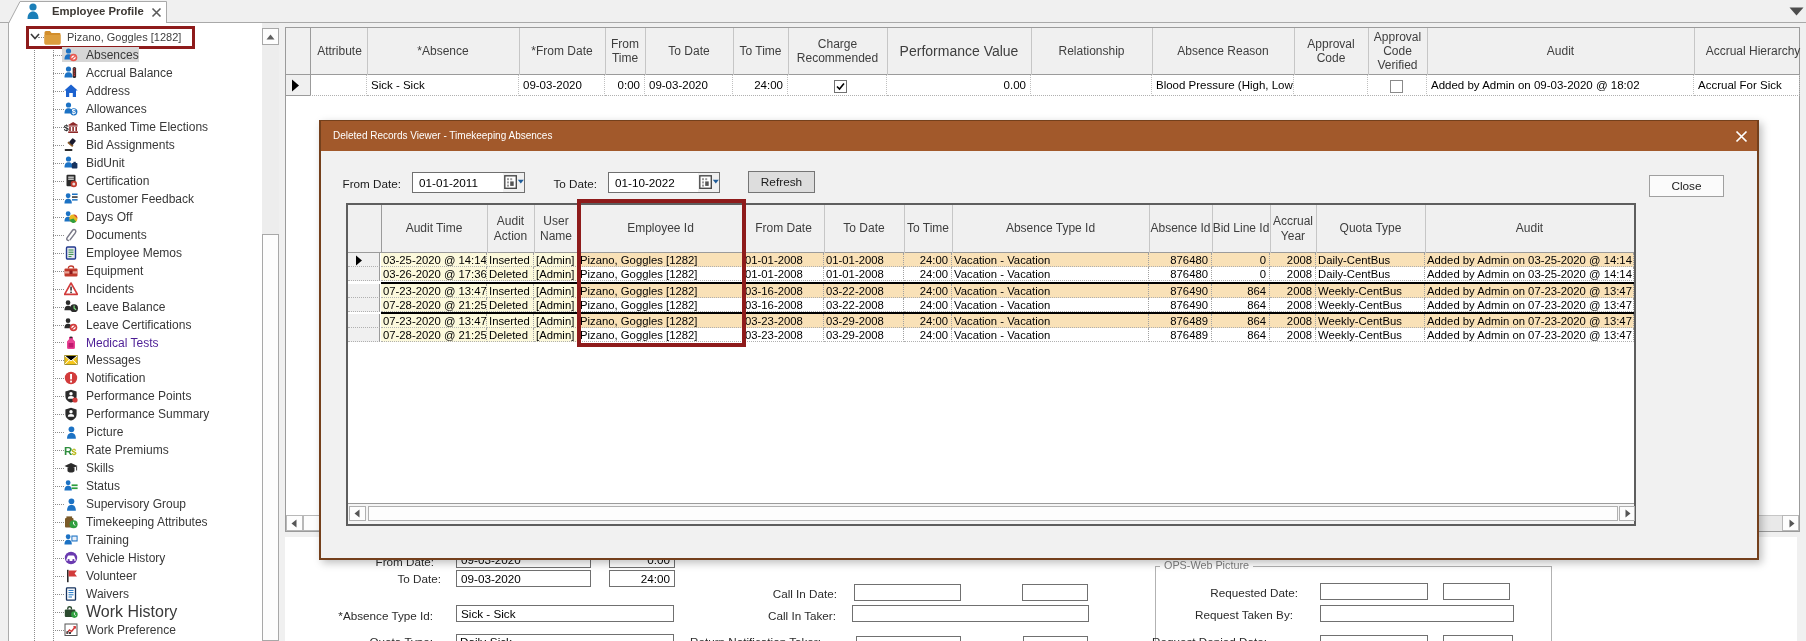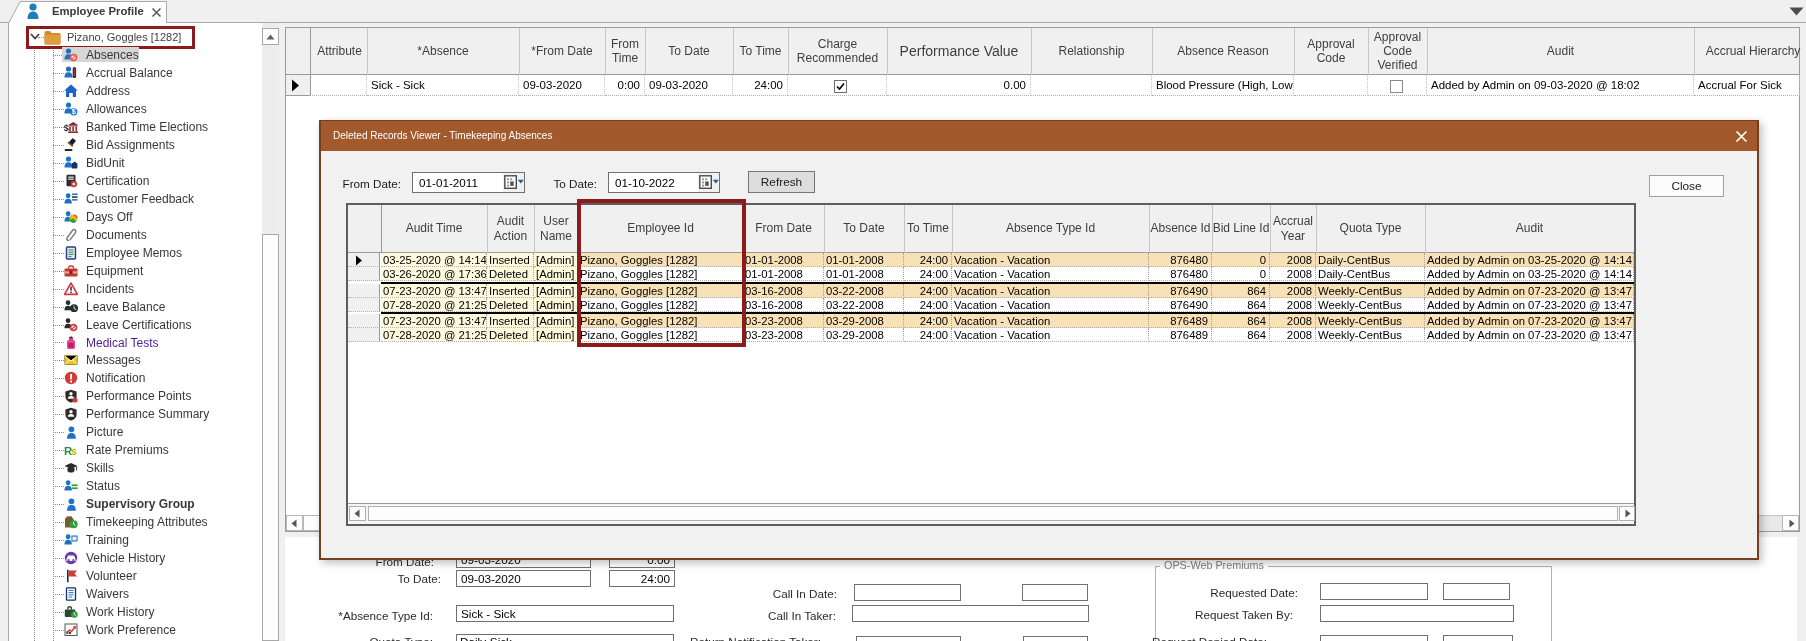--- a/index.html
+++ b/index.html
@@ -253,21 +253,21 @@
     <rect x="7.6" y="8.4" width="6" height="1.7" fill="#2e9e3e"></rect>
   </svg>
 <div class="ab" style="left:86px;top:479px;font-size:12px;color:#383838;height:14px;display:flex;align-items:center;">Status</div>
 <div class="ab" style="left:53px;top:504px;width:11px;height:1px;border-top:1px dotted #8c8c8c;"></div>
 <svg class="ab" style="left:64px;top:497px;" width="14" height="14" viewBox="0 0 14 14">
     <g transform="translate(2.5,1) scale(1.1)">
       <circle cx="4.5" cy="3" r="2.6" fill="#1c72c4"></circle>
       <path d="M0.5 11.5 C0.5 7.5 2.3 6.3 4.5 6.3 C6.7 6.3 8.5 7.5 8.5 11.5 Z" fill="#1c72c4"></path>
     </g>
   </svg>
-<div class="ab" style="left:86px;top:497px;font-size:12px;color:#383838;height:14px;display:flex;align-items:center;font-weight:bold;">Supervisory Group</div>
+<div class="ab" style="left:86px;top:497px;font-size:12px;color:#383838;height:14px;display:flex;align-items:center;">Supervisory Group</div>
 <div class="ab" style="left:53px;top:522px;width:11px;height:1px;border-top:1px dotted #8c8c8c;"></div>
 <svg class="ab" style="left:64px;top:515px;" width="14" height="14" viewBox="0 0 14 14">
     <rect x="1" y="3" width="8.5" height="9.5" rx="1" fill="#7a5a28"></rect>
     <rect x="2.4" y="1.4" width="5.7" height="2.4" fill="#7a5a28"></rect>
     <circle cx="9.6" cy="9.2" r="4" fill="#2e9e3e"></circle>
     <path d="M9.6 6.8 V9.2 L11.3 10.4" stroke="#fff" stroke-width="1" fill="none"></path>
   </svg>
 <div class="ab" style="left:86px;top:515px;font-size:12px;color:#383838;height:14px;display:flex;align-items:center;">Timekeeping Attributes</div>
 <div class="ab" style="left:53px;top:540px;width:11px;height:1px;border-top:1px dotted #8c8c8c;"></div>
 <svg class="ab" style="left:64px;top:533px;" width="14" height="14" viewBox="0 0 14 14">
@@ -299,21 +299,21 @@
     <path d="M4.5 3.4 h5 M4.5 5.6 h5 M4.5 7.8 h5 M4.5 10 h3.5" stroke="#1c72c4" stroke-width="1"></path>
   </svg>
 <div class="ab" style="left:86px;top:587px;font-size:12px;color:#383838;height:14px;display:flex;align-items:center;">Waivers</div>
 <div class="ab" style="left:53px;top:612px;width:11px;height:1px;border-top:1px dotted #8c8c8c;"></div>
 <svg class="ab" style="left:64px;top:605px;" width="14" height="14" viewBox="0 0 14 14">
     <rect x="0.8" y="4.5" width="10.5" height="7.5" rx="1" fill="#2b4a2e"></rect>
     <path d="M3.8 4.5 V3.2 a1.8 1.5 0 0 1 1.8 -1.5 a1.8 1.5 0 0 1 1.8 1.5 V4.5" stroke="#2b4a2e" stroke-width="1.4" fill="none"></path>
     <circle cx="10.4" cy="9.6" r="3.3" fill="#2e9e3e"></circle>
     <path d="M10.4 7.6 V9.6 L11.8 10.6" stroke="#fff" stroke-width="0.9" fill="none"></path>
   </svg>
-<div class="ab" style="left:86px;top:605px;font-size:12px;color:#383838;height:14px;display:flex;align-items:center;">Work History</div>
+<div class="ab" style="left:86px;top:605px;font-size:16px;color:#383838;height:14px;display:flex;align-items:center;">Work History</div>
 <div class="ab" style="left:53px;top:630px;width:11px;height:1px;border-top:1px dotted #8c8c8c;"></div>
 <svg class="ab" style="left:64px;top:623px;" width="14" height="14" viewBox="0 0 14 14">
     <rect x="1" y="1" width="12" height="11.5" fill="#fff" stroke="#555" stroke-width="1"></rect>
     <path d="M2.5 10.5 L5.5 7 L7.5 8.5 L11.5 3.5" stroke="#d23b3b" stroke-width="1.5" fill="none"></path>
     <path d="M11.5 3.5 l-2.2 0.4 M11.5 3.5 l-0.3 2.2" stroke="#d23b3b" stroke-width="1.2"></path>
     <rect x="2.5" y="8" width="1.8" height="3" fill="#555"></rect>
     <rect x="5.1" y="9" width="1.8" height="2" fill="#2b2b2b"></rect>
   </svg>
 <div class="ab" style="left:86px;top:623px;font-size:12px;color:#383838;height:14px;display:flex;align-items:center;">Work Preference</div>
 
@@ -403,21 +403,21 @@
 <div class="ab lbl" style="right:969px;top:585px;height:16px;font-size:11.7px;">Call In Date:</div>
 <div class="ab tb cell" style="left:854px;top:584px;width:107px;height:17px;font-size:11.7px;justify-content:flex-start;padding-left:4px;"></div>
 <div class="ab tb cell" style="left:1022px;top:584px;width:66px;height:17px;font-size:11.7px;justify-content:flex-start;padding-left:4px;"></div>
 <div class="ab lbl" style="right:970px;top:607px;height:16px;font-size:11.7px;">Call In Taker:</div>
 <div class="ab tb cell" style="left:852px;top:605px;width:237px;height:17px;font-size:11.7px;justify-content:flex-start;padding-left:4px;"></div>
 <div class="ab lbl" style="right:985px;top:633px;height:16px;font-size:11.7px;">Return Notification Taker:</div>
 <div class="ab tb cell" style="left:856px;top:636px;width:105px;height:24px;font-size:11.7px;justify-content:flex-start;padding-left:4px;"></div>
 <div class="ab tb cell" style="left:1023px;top:636px;width:65px;height:24px;font-size:11.7px;justify-content:flex-start;padding-left:4px;"></div>
 
 <div class="ab" style="left:1155px;top:566px;width:397px;height:90px;border:1px solid #b2b2b2;"></div>
-<div class="ab" style="left:1160px;top:559px;background:#fff;padding:0 4px;font-size:10.8px;color:#7f7f7f;">OPS-Web Premiums</div>
+<div class="ab" style="left:1160px;top:559px;background:#fff;padding:0 4px;font-size:10.8px;color:#7f7f7f;">OPS-Web Picture</div>
 <div class="ab lbl" style="right:508px;top:584px;height:16px;font-size:11.7px;">Requested Date:</div>
 <div class="ab tb cell" style="left:1320px;top:583px;width:108px;height:17px;font-size:11.7px;justify-content:flex-start;padding-left:4px;"></div>
 <div class="ab tb cell" style="left:1443px;top:583px;width:67px;height:17px;font-size:11.7px;justify-content:flex-start;padding-left:4px;"></div>
 <div class="ab lbl" style="right:513px;top:606px;height:16px;font-size:11.7px;">Request Taken By:</div>
 <div class="ab tb cell" style="left:1320px;top:605px;width:194px;height:17px;font-size:11.7px;justify-content:flex-start;padding-left:4px;"></div>
 <div class="ab lbl" style="right:539px;top:633px;height:16px;font-size:11.7px;">Request Denied Date:</div>
 <div class="ab tb cell" style="left:1320px;top:635px;width:108px;height:25px;font-size:11.7px;justify-content:flex-start;padding-left:4px;"></div>
 <div class="ab tb cell" style="left:1443px;top:635px;width:70px;height:25px;font-size:11.7px;justify-content:flex-start;padding-left:4px;"></div>
 
 <div class="ab" style="left:319px;top:120px;width:1440px;height:440px;background:#f1f1f1;border:2px solid #74401c;box-shadow:3px 3px 8px rgba(0,0,0,0.25);"></div>

